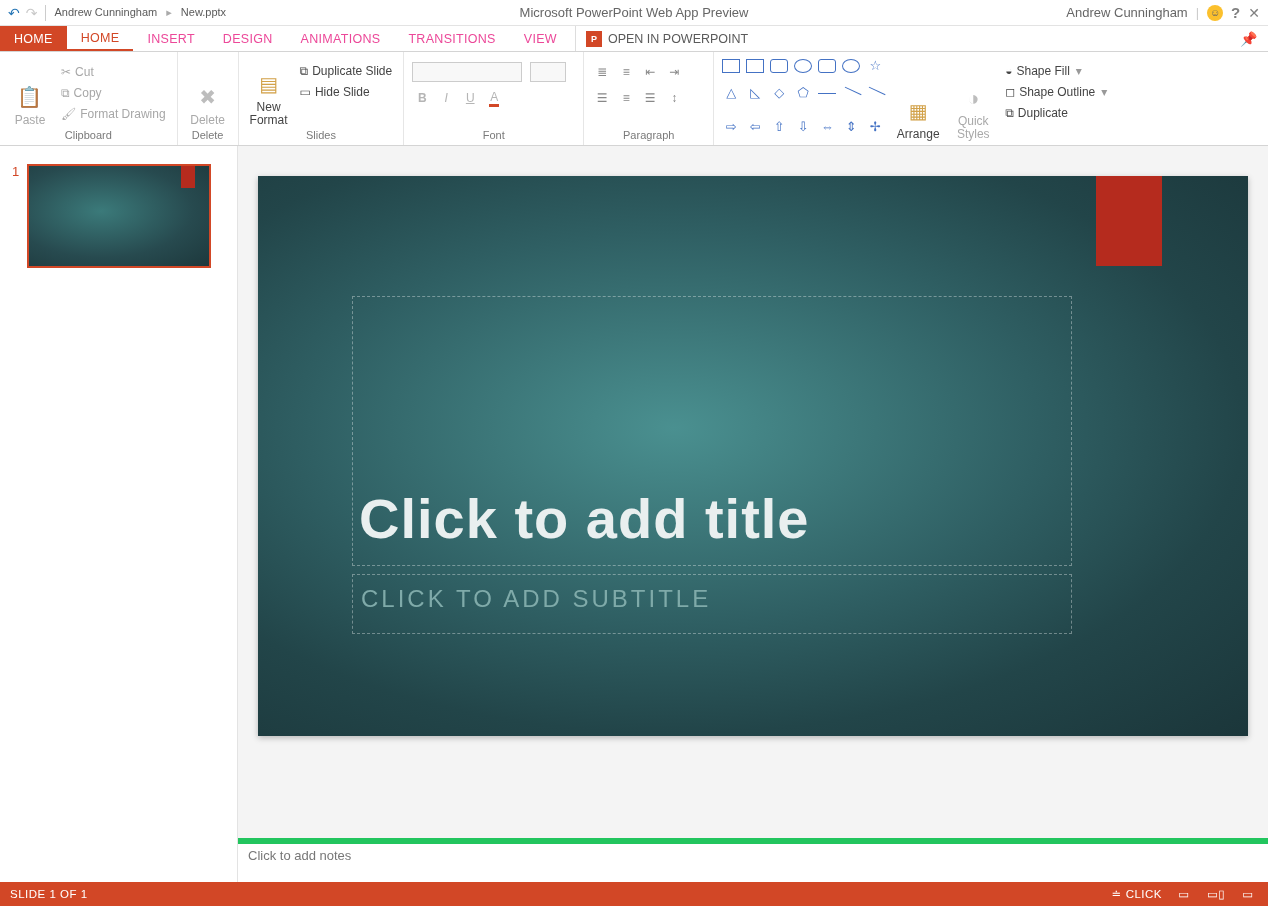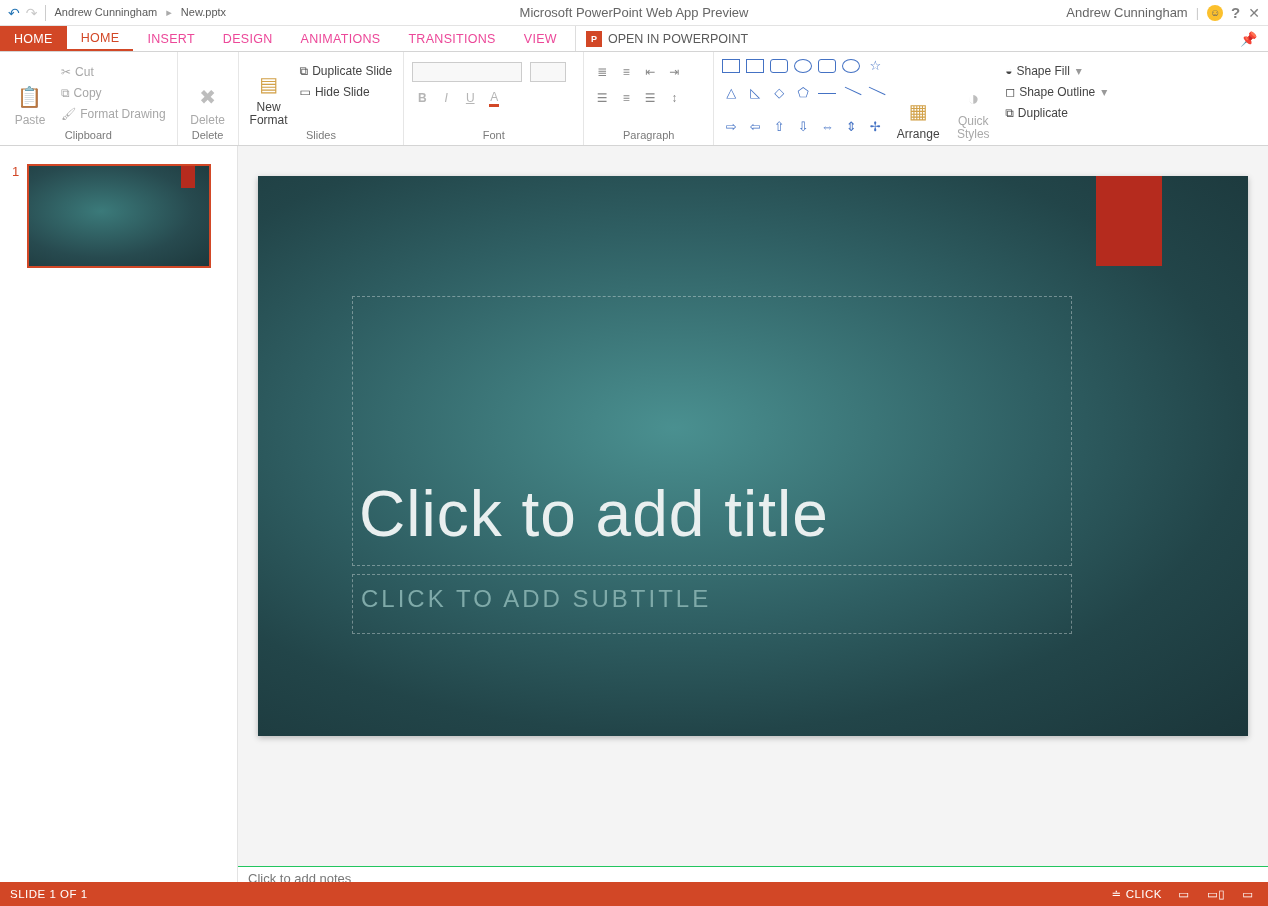--- a/index.html
+++ b/index.html
@@ -51,24 +51,24 @@
 .thumb-row{display:flex;gap:8px}
 .thumb-num{color:#d24726;font-size:13px}
 .thumb{width:184px;height:104px;border:2px solid #d24726;background:radial-gradient(ellipse at 40% 45%,#3b7a7a 0%,#274a4f 60%,#1d383c 100%);position:relative}
 .thumb .ribbonmark{position:absolute;top:0;right:14px;width:14px;height:22px;background:#b52b1e}
 .canvas{flex:1;display:flex;flex-direction:column;background:#f4f4f4;min-height:0}
 .stage{flex:1;display:flex;align-items:flex-start;justify-content:center;padding:30px 20px;overflow:auto}
 .slide{width:990px;height:560px;background:radial-gradient(ellipse at 42% 45%,#4a9090 0%,#2f5f63 45%,#224549 70%,#1b363a 100%);position:relative;box-shadow:0 2px 6px rgba(0,0,0,.25)}
 .slide .ribbonmark{position:absolute;top:0;right:86px;width:66px;height:90px;background:#b52b1e}
 .ph{position:absolute;border:1px dashed rgba(255,255,255,.35)}
 .ph.title{left:94px;top:120px;width:720px;height:270px;display:flex;align-items:flex-end;padding:0 0 14px 6px}
-.ph.title span{color:#e9efef;font-size:64px;font-weight:400;letter-spacing:1px}
+.ph.title span{color:#e9efef;font-size:56px;font-weight:700;letter-spacing:1px}
 .ph.sub{left:94px;top:398px;width:720px;height:60px;padding:10px 0 0 8px}
 .ph.sub span{color:#7faaa9;font-size:24px;letter-spacing:3px}
-.notes{height:16px;background:#fff;border-top:1px solid #22c55e;padding:4px 10px;color:#777;font-size:13px}
+.notes{height:44px;background:#fff;border-top:6px solid #22c55e;padding:4px 10px;color:#777;font-size:13px}
 .statusbar{height:24px;background:#d24726;color:#fff;display:flex;align-items:center;padding:0 10px;font-size:11.5px;letter-spacing:.5px}
 .statusbar .right{margin-left:auto;display:flex;align-items:center;gap:12px}
 .viewbtn{width:20px;height:16px;display:flex;align-items:center;justify-content:center;color:#fff}
 </style>
 </head>
 <body>
 
 <div class="titlebar">
   <div class="qa">
     <span class="undo">↶</span>

